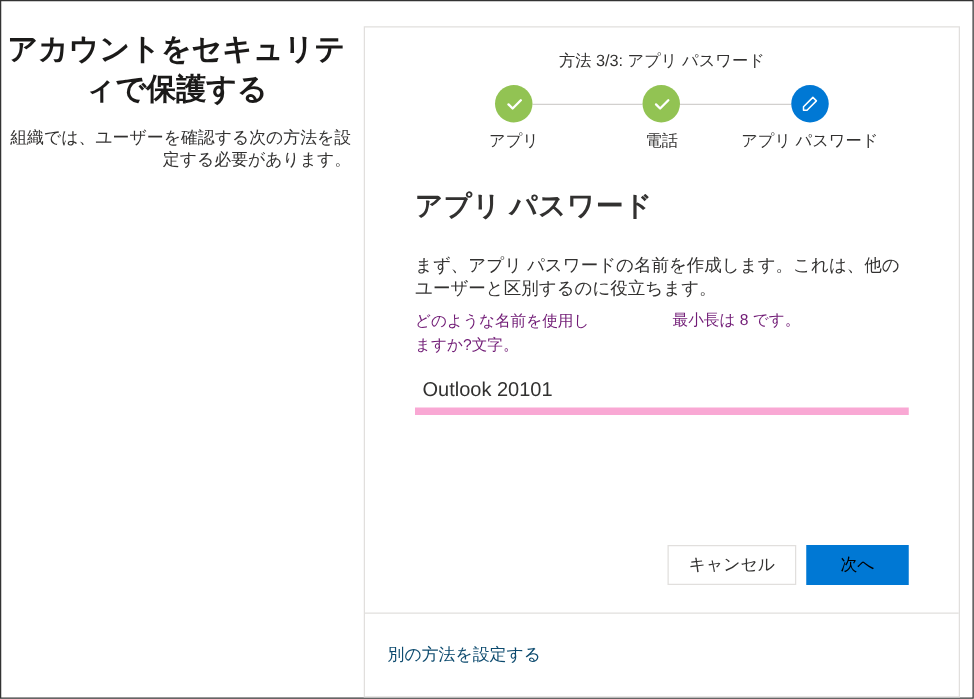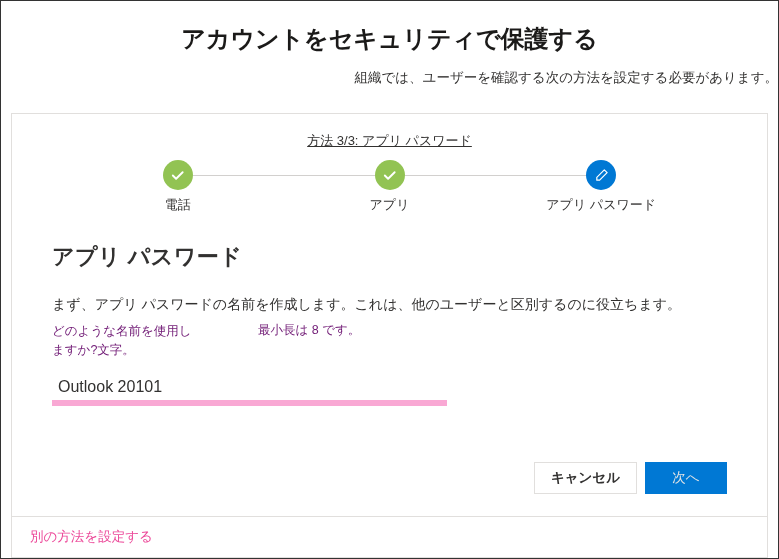--- a/index.html
+++ b/index.html
@@ -9,21 +9,21 @@
       width: 779px;
       height: 559px;
       overflow: hidden;
       color: #323130;
       border: 1px solid #333;
     }
     .container {
       width: 100%;
       height: 100%;
       display: flex;
-      flex-direction: column;
+      flex-direction: row;
     }
     .header {
       text-align: center;
       padding: 22px 0 6px;
     }
     .page-title {
       font-size: 24px;
       font-weight: 600;
       color: #1b1a19;
     }
@@ -43,21 +43,20 @@
       min-height: 0;
     }
     .stepper-wrap {
       padding: 18px 0 8px;
     }
     .step-counter {
       text-align: center;
       font-size: 13px;
       color: #323130;
       margin-bottom: 10px;
-      text-decoration: underline;
     }
     .stepper {
       display: flex;
       align-items: flex-start;
       padding: 0 60px;
       position: relative;
     }
     .step {
       flex: 1;
       display: flex;
@@ -145,73 +144,72 @@
       font-size: 13.5px;
       font-family: inherit;
       border: none;
       cursor: pointer;
       padding: 0 16px;
     }
     .btn-secondary {
       background: #ffffff;
       border: 1px solid #e1dfdd;
       color: #323130;
-      font-weight: bold;
     }
     .btn-primary {
       background: #0078d4;
-      color: #e5e5e5;
+      color: #000000;
     }
     .footer {
       border-top: 1px solid #e1dfdd;
-      padding: 11px 18px;
+      padding: 24px 18px;
       font-size: 13.5px;
-      color: #ec4899;
+      color: #0c4a6e;
     }
     .footer-link {
       cursor: pointer;
     }
   </style>
 </head>
 <body>
 
 <div class="container">
 
   <div class="header">
     <h1 class="page-title">アカウントをセキュリティで保護する</h1>
     <div class="subtitle">組織では、ユーザーを確認する次の方法を設定する必要があります。</div>
   </div>
 
   <div class="card">
 
     <div class="stepper-wrap">
       <div class="step-counter">方法 3/3: アプリ パスワード</div>
       <div class="stepper">
+
+        <div class="step">
+          <div class="step-circle done">
+            <svg class="check-svg" viewBox="0 0 16 16">
+              <path d="M13.5 4.5 L6.5 11.5 L3 8" stroke="#fff" stroke-width="2" fill="none" stroke-linecap="round" stroke-linejoin="round"></path>
+            </svg>
+          </div>
+          <div class="step-label">アプリ</div>
+          <div class="connector"></div>
+        </div>
 
         <div class="step">
           <div class="step-circle done">
             <svg class="check-svg" viewBox="0 0 16 16">
               <path d="M13.5 4.5 L6.5 11.5 L3 8" stroke="#fff" stroke-width="2" fill="none" stroke-linecap="round" stroke-linejoin="round"></path>
             </svg>
           </div>
           <div class="step-label">電話</div>
           <div class="connector"></div>
         </div>
 
         <div class="step">
-          <div class="step-circle done">
-            <svg class="check-svg" viewBox="0 0 16 16">
-              <path d="M13.5 4.5 L6.5 11.5 L3 8" stroke="#fff" stroke-width="2" fill="none" stroke-linecap="round" stroke-linejoin="round"></path>
-            </svg>
-          </div>
-          <div class="step-label">アプリ</div>
-          <div class="connector"></div>
-        </div>
-
-        <div class="step">
           <div class="step-circle current">
             <svg class="pencil-svg" viewBox="0 0 16 16">
               <path d="M11 2 L14 5 L6 13 L3 13 L3 10 Z" stroke="#fff" stroke-width="1.3" fill="none" stroke-linejoin="round"></path>
             </svg>
           </div>
           <div class="step-label">アプリ パスワード</div>
 
         </div>
 
       </div>

